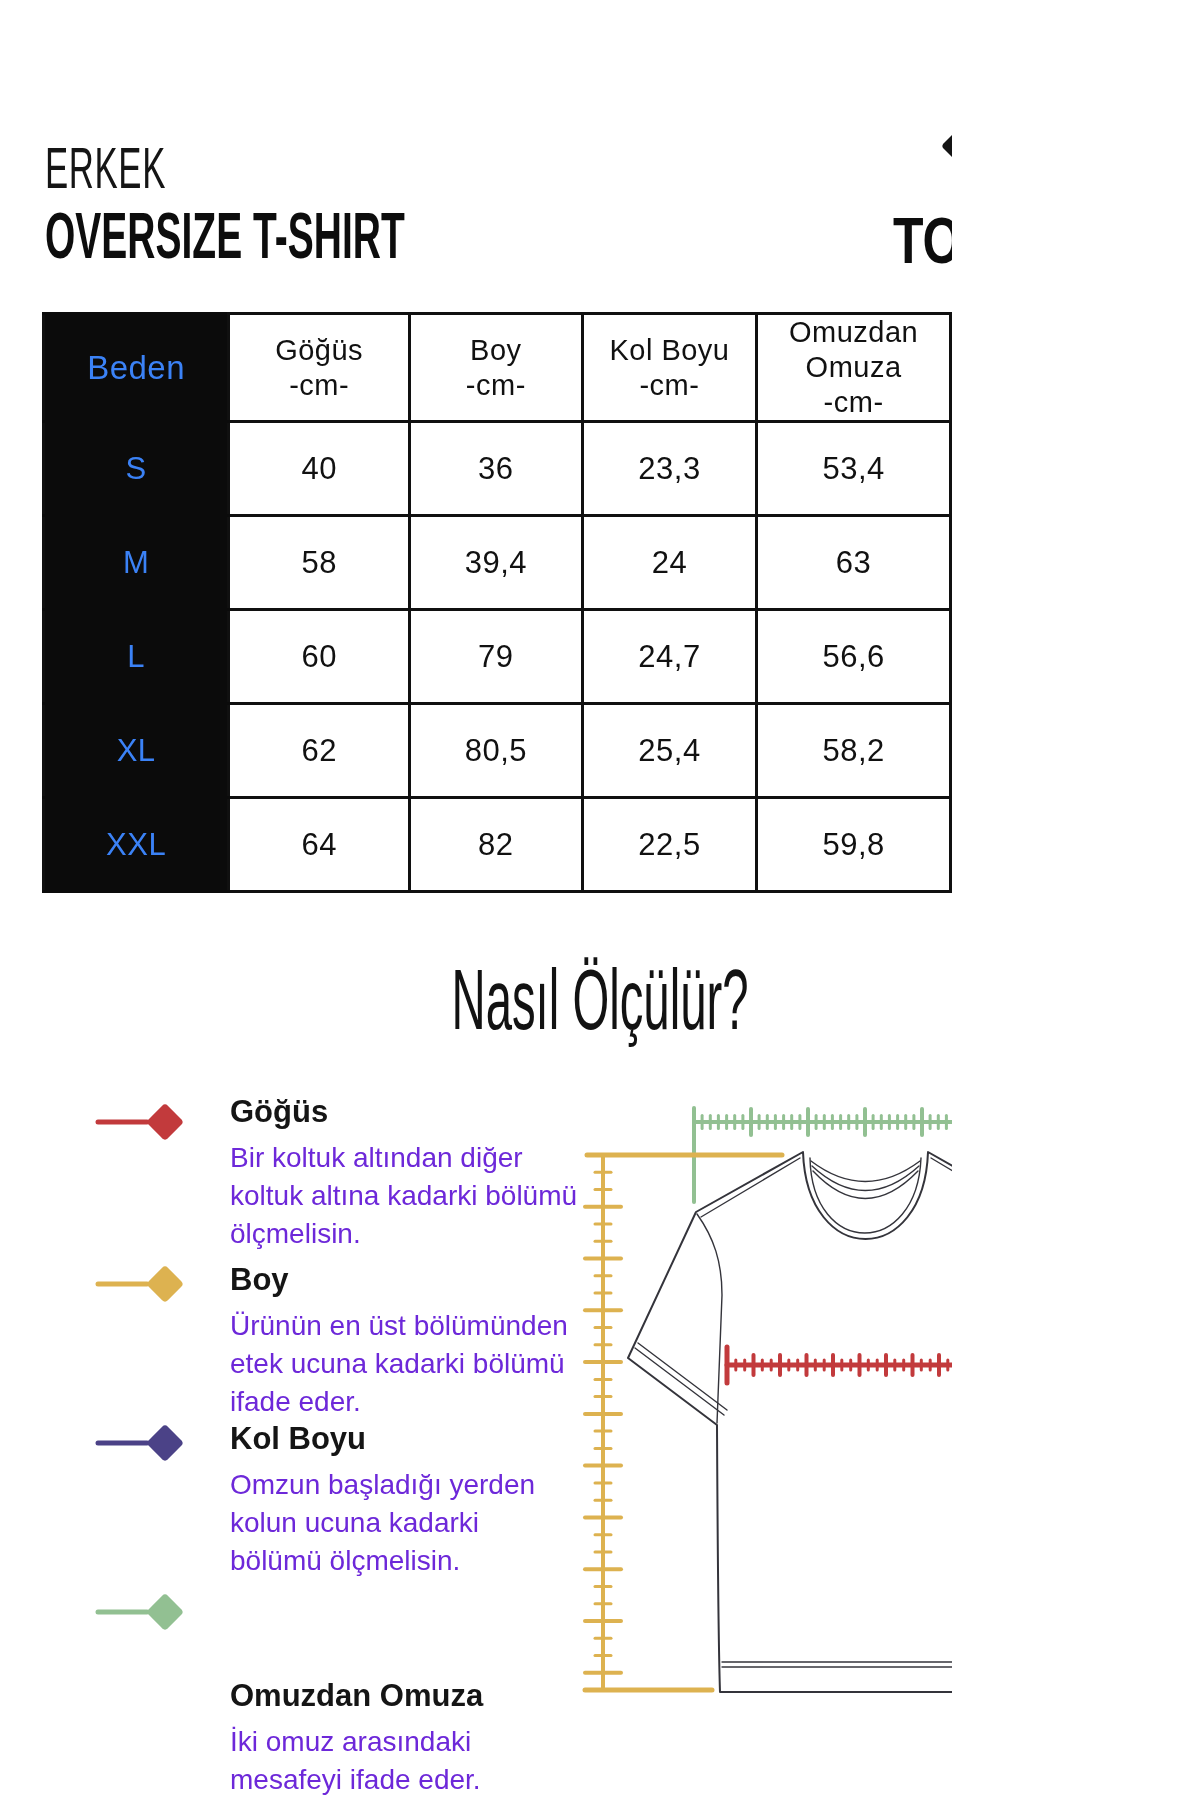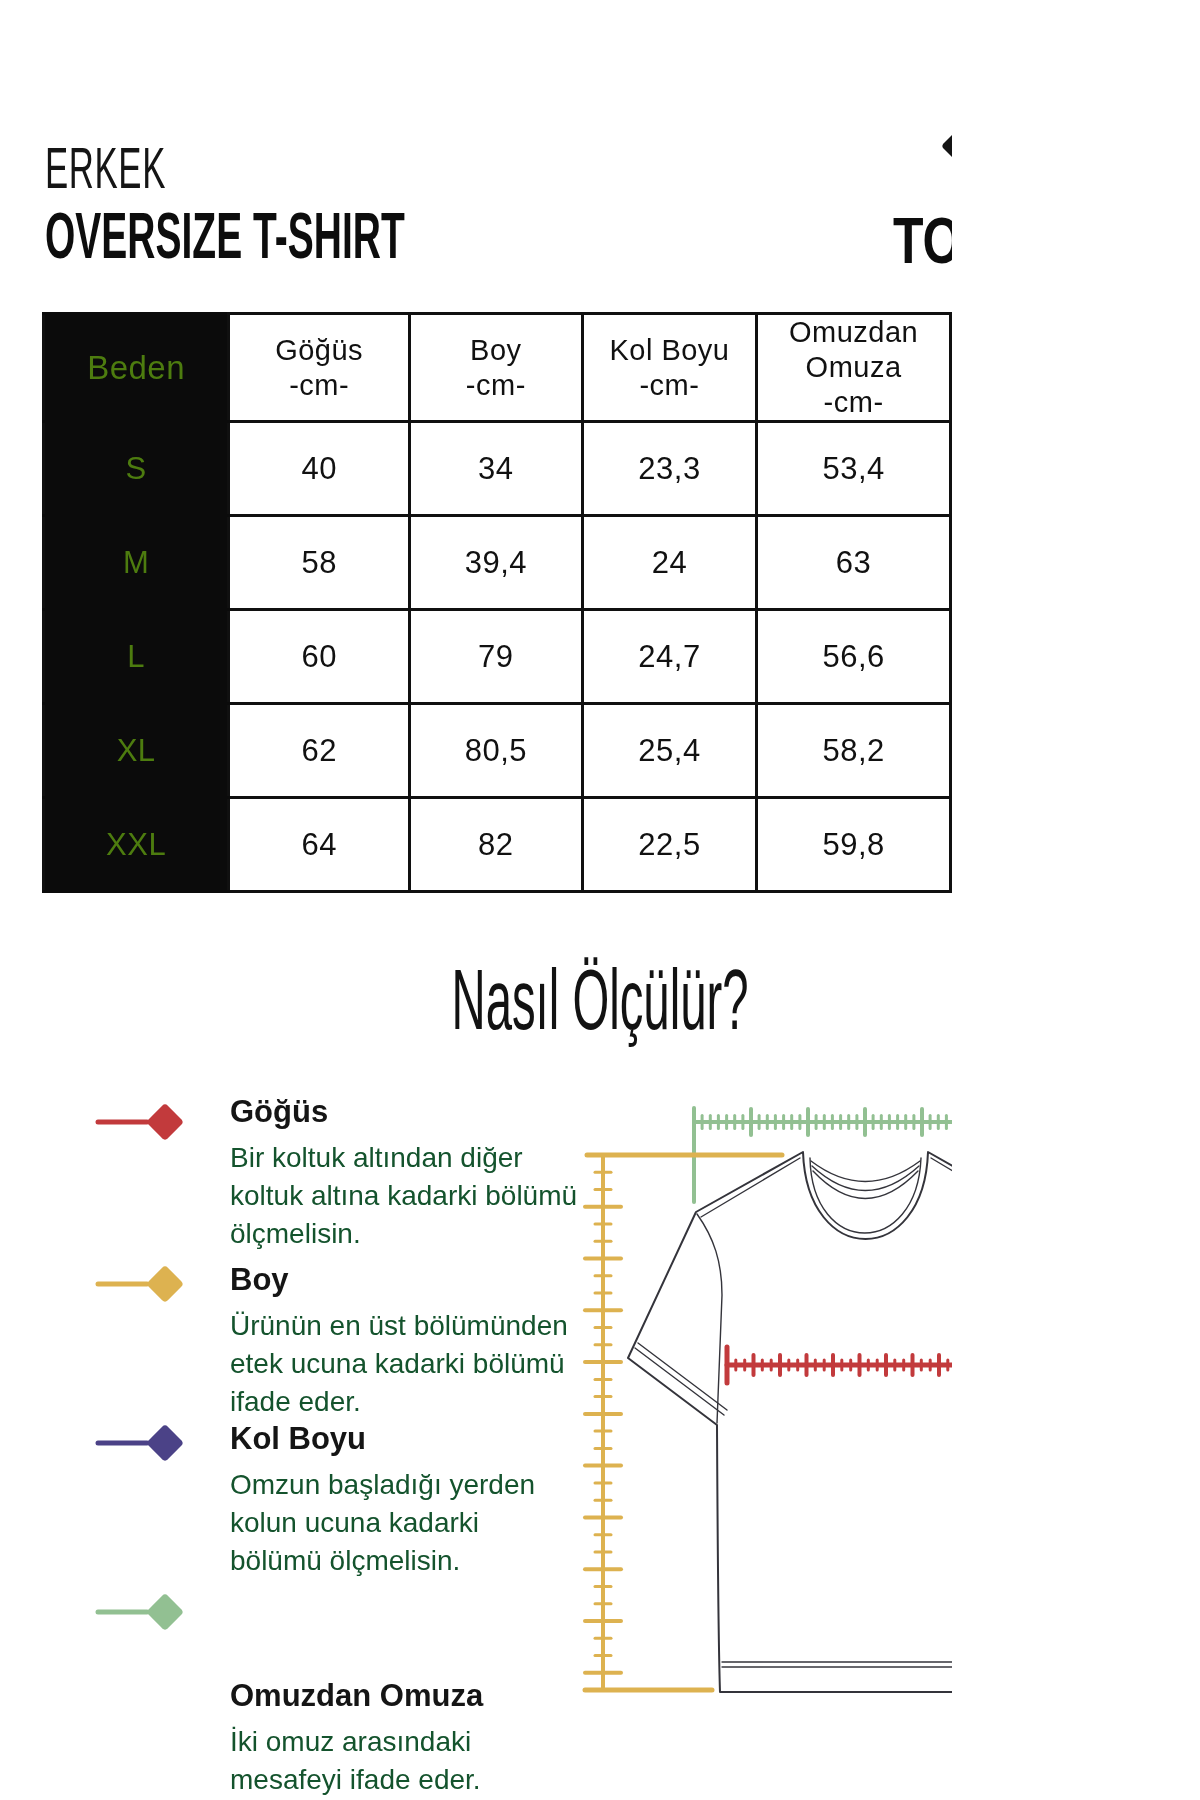--- a/index.html
+++ b/index.html
@@ -16,31 +16,31 @@
               font-size:64px;font-weight:700;transform:scaleX(.78);transform-origin:center top;
               white-space:nowrap;color:#0d0d0d;}
 
   
   table.size-table{position:absolute;left:42px;top:312px;border-collapse:collapse;table-layout:fixed;}
   table.size-table th,table.size-table td{
       border:3px solid #101010;text-align:center;vertical-align:middle;
       font-weight:400;padding:0;}
   table.size-table thead th{height:97px;font-size:29px;line-height:35px;white-space:pre-line;letter-spacing:.5px;}
   table.size-table tbody th,table.size-table tbody td{height:91px;font-size:31px;letter-spacing:.5px;}
-  table.size-table .size-col{background:#0b0b0b;color:#4d7c0f;border-color:#0b0b0b #101010;}
+  table.size-table .size-col{background:#0b0b0b;color:#3b82f6;border-color:#0b0b0b #101010;}
   table.size-table thead .size-col{font-size:33px;}
 
   .measure-title{position:absolute;left:0;top:950px;width:1200px;text-align:center;
                  font-size:86px;font-weight:400;color:#121212;white-space:nowrap;
                  transform:scaleX(.55);transform-origin:center top;}
 
   
   .legend-item{position:absolute;left:230px;width:390px;}
   .legend-item .lbl{font-size:31px;font-weight:700;color:#151515;}
-  .legend-item .desc{margin-top:9px;font-size:28px;line-height:38px;color:#14532d;white-space:pre-line;}
+  .legend-item .desc{margin-top:9px;font-size:28px;line-height:38px;color:#6d28d9;white-space:pre-line;}
   .legend-icon{position:absolute;left:95px;}
 
   svg{display:block;}
 </style>
 </head>
 <body>
 
 <div class="canvas">
 
   <div class="cat-title">ERKEK</div>
@@ -78,21 +78,21 @@
 -cm-</th>
         <th>Omuzdan
 Omuza
 -cm-</th>
       </tr>
     </thead>
     <tbody>
       <tr>
         <th class="size-col">S</th>
         <td>40</td>
-        <td>34</td>
+        <td>36</td>
         <td>23,3</td>
         <td>53,4</td>
       </tr>
       <tr>
         <th class="size-col">M</th>
         <td>58</td>
         <td>39,4</td>
         <td>24</td>
         <td>63</td>
       </tr>

